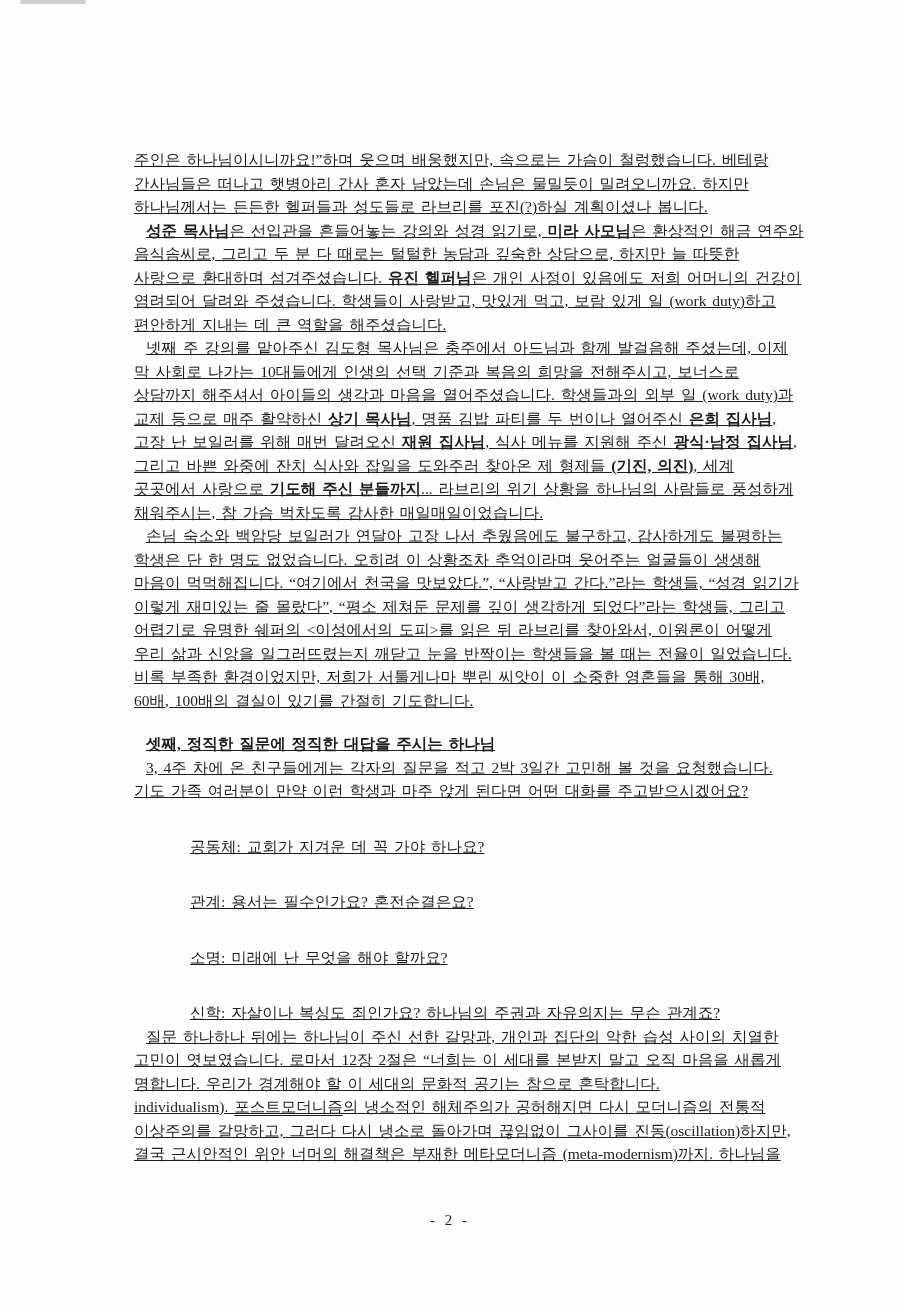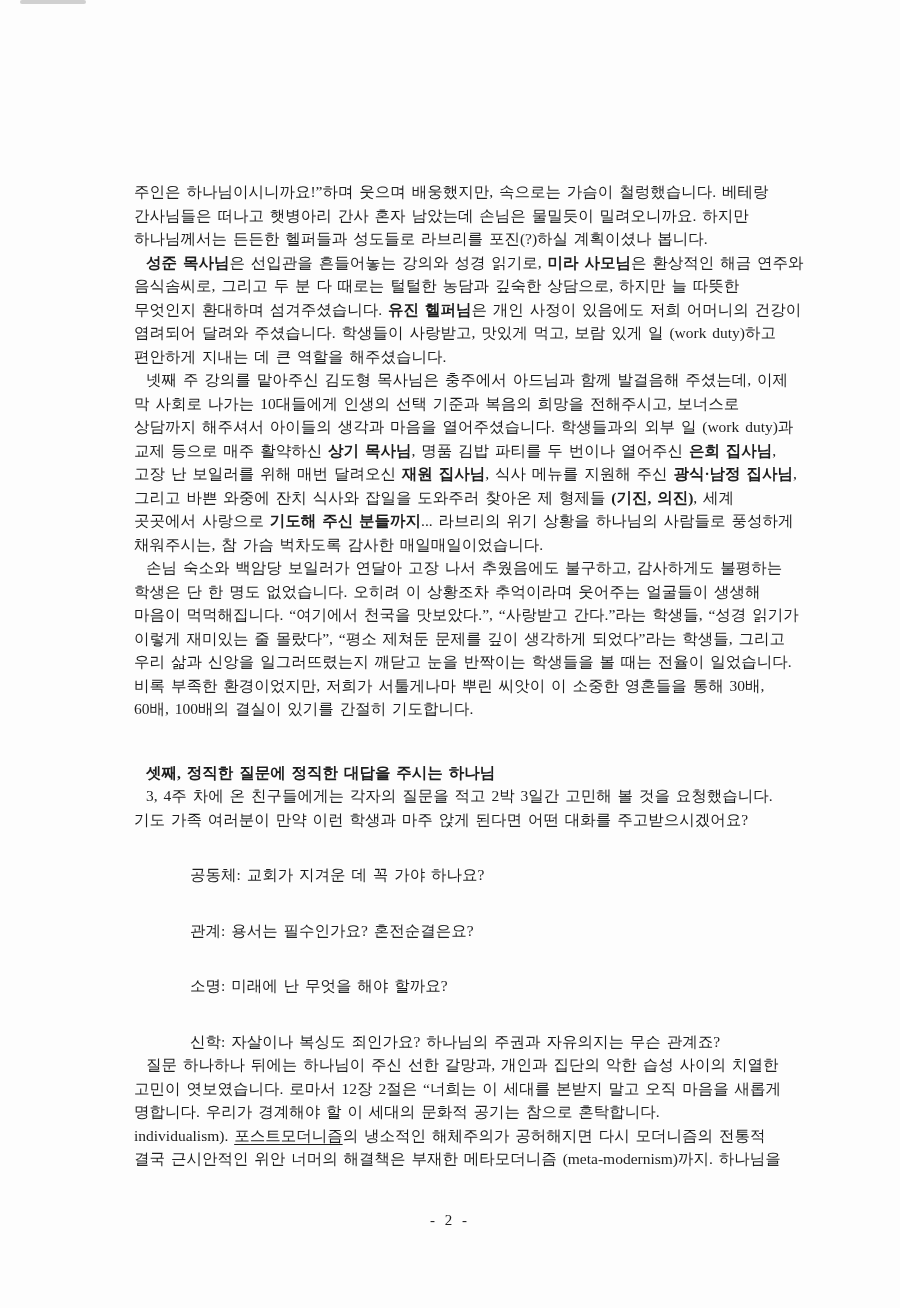--- a/index.html
+++ b/index.html
@@ -18,31 +18,32 @@
   .smudge{
     position:absolute;
     left:20px;top:0;
     width:66px;height:4px;
     background:#9a9a9a;
     opacity:.45;
     border-radius:2px;
   }
   .textblock{
     position:absolute;
-    left:134px;top:180px;
+    left:134px;top:148px;
     width:660px;
     font-size:15.5px;
     line-height:23.5px;
     word-spacing:2px;
     letter-spacing:0;
+    text-decoration:underline;
   }
   .line{white-space:pre;min-height:23.5px;}
   .ind1{padding-left:12px;}
   .ind2{padding-left:56px;margin-top:32px;}
-  .heading{margin-top:40px;}
+  .heading{margin-top:20px;}
   .b{font-weight:bold;}
   .u{text-decoration:underline;text-underline-offset:3px;}
   .footer{
     position:absolute;
     left:0;top:1212px;
     width:900px;
     text-align:center;
     font-size:15px;
     letter-spacing:3px;
     color:#1d1d1d;
@@ -52,45 +53,47 @@
 <body>
 
 <div class="paper">
   <div class="smudge"></div>
   <div class="textblock">
       <div class="line ind0"><span>주인은 하나님이시니까요!”하며 웃으며 배웅했지만, 속으로는 가슴이 철렁했습니다. 베테랑</span></div>
       <div class="line ind0"><span>간사님들은 떠나고 햇병아리 간사 혼자 남았는데 손님은 물밀듯이 밀려오니까요. 하지만</span></div>
       <div class="line ind0"><span>하나님께서는 든든한 헬퍼들과 성도들로 라브리를 포진(?)하실 계획이셨나 봅니다.</span></div>
       <div class="line ind1"><span class="b">성준 목사님</span><span>은 선입관을 흔들어놓는 강의와 성경 읽기로, </span><span class="b">미라 사모님</span><span>은 환상적인 해금 연주와</span></div>
       <div class="line ind0"><span>음식솜씨로, 그리고 두 분 다 때로는 털털한 농담과 깊숙한 상담으로, 하지만 늘 따뜻한</span></div>
-      <div class="line ind0"><span>무엇인지 환대하며 섬겨주셨습니다. </span><span class="b">유진 헬퍼님</span><span>은 개인 사정이 있음에도 저희 어머니의 건강이</span></div>
+      <div class="line ind0"><span>사랑으로 환대하며 섬겨주셨습니다. </span><span class="b">유진 헬퍼님</span><span>은 개인 사정이 있음에도 저희 어머니의 건강이</span></div>
       <div class="line ind0"><span>염려되어 달려와 주셨습니다. 학생들이 사랑받고, 맛있게 먹고, 보람 있게 일 (work duty)하고</span></div>
       <div class="line ind0"><span>편안하게 지내는 데 큰 역할을 해주셨습니다.</span></div>
       <div class="line ind1"><span>넷째 주 강의를 맡아주신 김도형 목사님은 충주에서 아드님과 함께 발걸음해 주셨는데, 이제</span></div>
       <div class="line ind0"><span>막 사회로 나가는 10대들에게 인생의 선택 기준과 복음의 희망을 전해주시고, 보너스로</span></div>
       <div class="line ind0"><span>상담까지 해주셔서 아이들의 생각과 마음을 열어주셨습니다. 학생들과의 외부 일 (work duty)과</span></div>
       <div class="line ind0"><span>교제 등으로 매주 활약하신 </span><span class="b">상기 목사님</span><span>, 명품 김밥 파티를 두 번이나 열어주신 </span><span class="b">은희 집사님</span><span>,</span></div>
       <div class="line ind0"><span>고장 난 보일러를 위해 매번 달려오신 </span><span class="b">재원 집사님</span><span>, 식사 메뉴를 지원해 주신 </span><span class="b">광식·남정 집사님</span><span>,</span></div>
       <div class="line ind0"><span>그리고 바쁜 와중에 잔치 식사와 잡일을 도와주러 찾아온 제 형제들 </span><span class="b">(기진, 의진)</span><span>, 세계</span></div>
       <div class="line ind0"><span>곳곳에서 사랑으로 </span><span class="b">기도해 주신 분들까지</span><span>... 라브리의 위기 상황을 하나님의 사람들로 풍성하게</span></div>
       <div class="line ind0"><span>채워주시는, 참 가슴 벅차도록 감사한 매일매일이었습니다.</span></div>
       <div class="line ind1"><span>손님 숙소와 백암당 보일러가 연달아 고장 나서 추웠음에도 불구하고, 감사하게도 불평하는</span></div>
       <div class="line ind0"><span>학생은 단 한 명도 없었습니다. 오히려 이 상황조차 추억이라며 웃어주는 얼굴들이 생생해</span></div>
       <div class="line ind0"><span>마음이 먹먹해집니다. “여기에서 천국을 맛보았다.”, “사랑받고 간다.”라는 학생들, “성경 읽기가</span></div>
       <div class="line ind0"><span>이렇게 재미있는 줄 몰랐다”, “평소 제쳐둔 문제를 깊이 생각하게 되었다”라는 학생들, 그리고</span></div>
+      <div class="line ind0"><span>어렵기로 유명한 쉐퍼의 &lt;이성에서의 도피&gt;를 읽은 뒤 라브리를 찾아와서, 이원론이 어떻게</span></div>
       <div class="line ind0"><span>우리 삶과 신앙을 일그러뜨렸는지 깨닫고 눈을 반짝이는 학생들을 볼 때는 전율이 일었습니다.</span></div>
       <div class="line ind0"><span>비록 부족한 환경이었지만, 저희가 서툴게나마 뿌린 씨앗이 이 소중한 영혼들을 통해 30배,</span></div>
       <div class="line ind0"><span>60배, 100배의 결실이 있기를 간절히 기도합니다.</span></div>
       <div class="line ind1 heading"><span class="b">셋째, 정직한 질문에 정직한 대답을 주시는 하나님</span></div>
       <div class="line ind1"><span>3, 4주 차에 온 친구들에게는 각자의 질문을 적고 2박 3일간 고민해 볼 것을 요청했습니다.</span></div>
       <div class="line ind0"><span>기도 가족 여러분이 만약 이런 학생과 마주 앉게 된다면 어떤 대화를 주고받으시겠어요?</span></div>
       <div class="line ind2"><span>공동체: 교회가 지겨운 데 꼭 가야 하나요?</span></div>
       <div class="line ind2"><span>관계: 용서는 필수인가요? 혼전순결은요?</span></div>
       <div class="line ind2"><span>소명: 미래에 난 무엇을 해야 할까요?</span></div>
       <div class="line ind2"><span>신학: 자살이나 복싱도 죄인가요? 하나님의 주권과 자유의지는 무슨 관계죠?</span></div>
       <div class="line ind1"><span>질문 하나하나 뒤에는 하나님이 주신 선한 갈망과, 개인과 집단의 악한 습성 사이의 치열한</span></div>
       <div class="line ind0"><span>고민이 엿보였습니다. 로마서 12장 2절은 “너희는 이 세대를 본받지 말고 오직 마음을 새롭게</span></div>
       <div class="line ind0"><span>명합니다. 우리가 경계해야 할 이 세대의 문화적 공기는 참으로 혼탁합니다.</span></div>
       <div class="line ind0"><span>individualism). </span><span class="u">포스트모더니즘</span><span>의 냉소적인 해체주의가 공허해지면 다시 모더니즘의 전통적</span></div>
+      <div class="line ind0"><span>이상주의를 갈망하고, 그러다 다시 냉소로 돌아가며 끊임없이 그사이를 진동(oscillation)하지만,</span></div>
       <div class="line ind0"><span>결국 근시안적인 위안 너머의 해결책은 부재한 메타모더니즘 (meta-modernism)까지. 하나님을</span></div>
     </div>
   <div class="footer">- 2 -</div>
 </div>
 
 </body></html>

